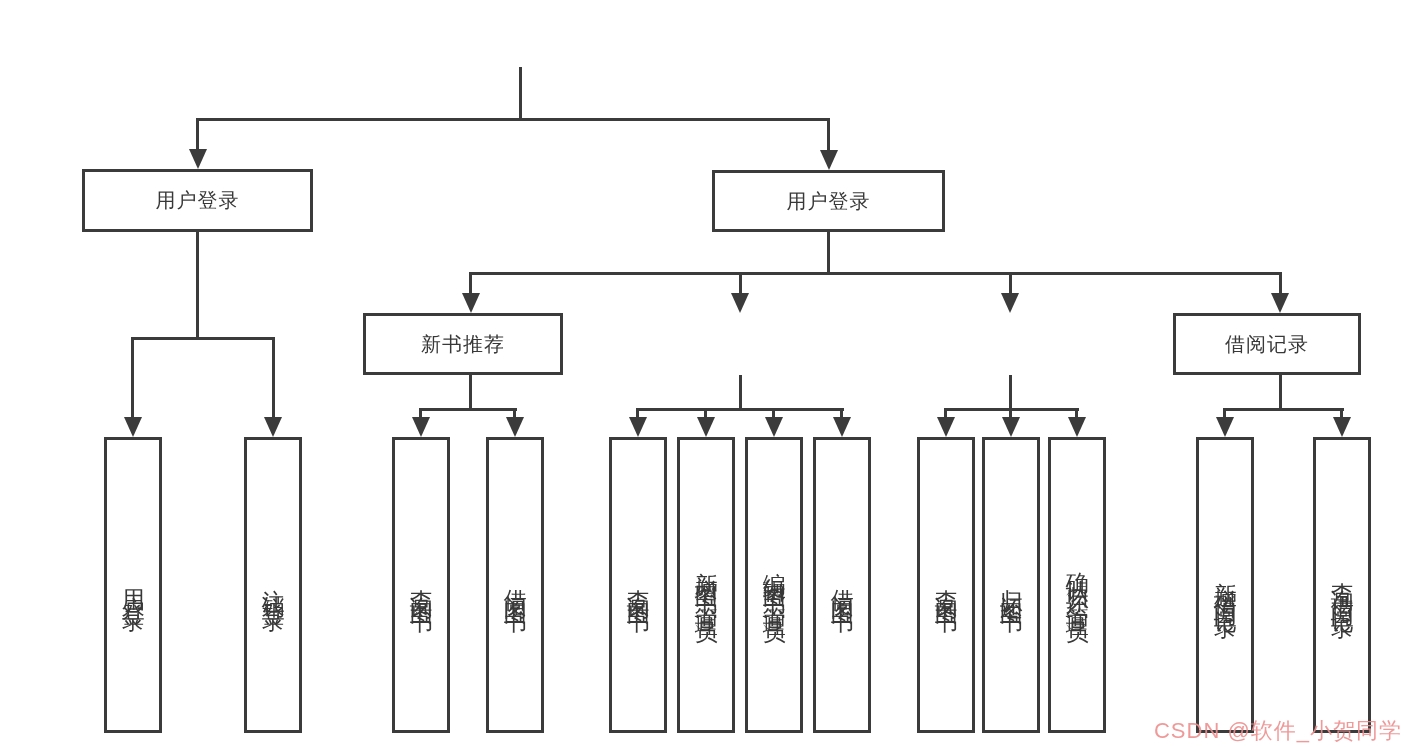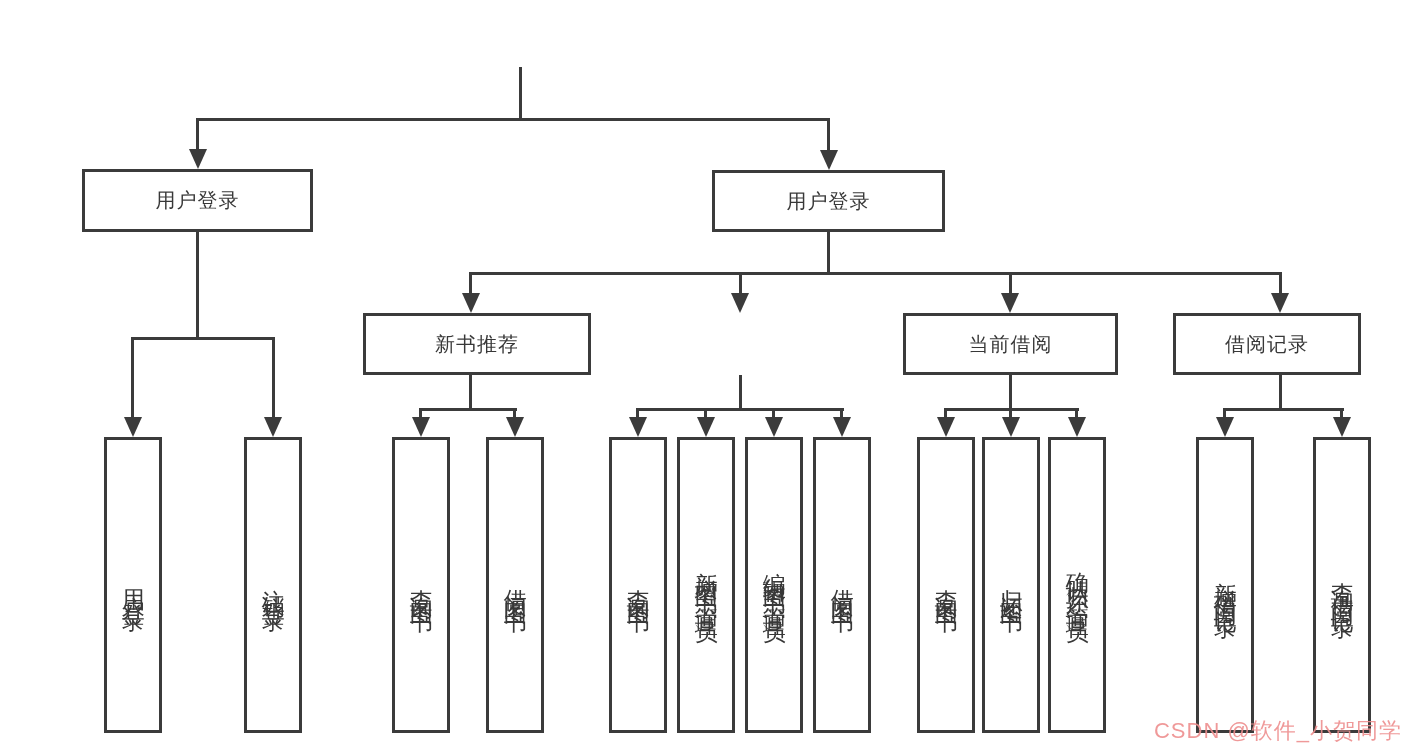--- a/index.html
+++ b/index.html
@@ -63,25 +63,22 @@
 <div class="stage">
 
 
   <div class="box h" style="left:82px;top:169px;width:231px;height:63px">
     <span>用户登录</span>
   </div>
   <div class="box h" style="left:712px;top:170px;width:233px;height:62px">
     <span>用户登录</span>
   </div>
 
-  <div class="box h" style="left:363px;top:313px;width:228px;height:62px">
+  <div class="box h" style="left:363px;top:313px;width:200px;height:62px">
     <span>新书推荐</span>
-  </div>
-  <div class="box h" style="left:903px;top:313px;width:215px;height:62px">
-    <span>当前借阅</span>
   </div>
   <div class="box h" style="left:1173px;top:313px;width:188px;height:62px">
     <span>借阅记录</span>
   </div>
 
   <div class="box v" style="left:104px;top:437px;width:58px;height:296px">
     <span>用户登录</span>
   </div>
   <div class="box v" style="left:244px;top:437px;width:58px;height:296px">
     <span>注销登录</span>

